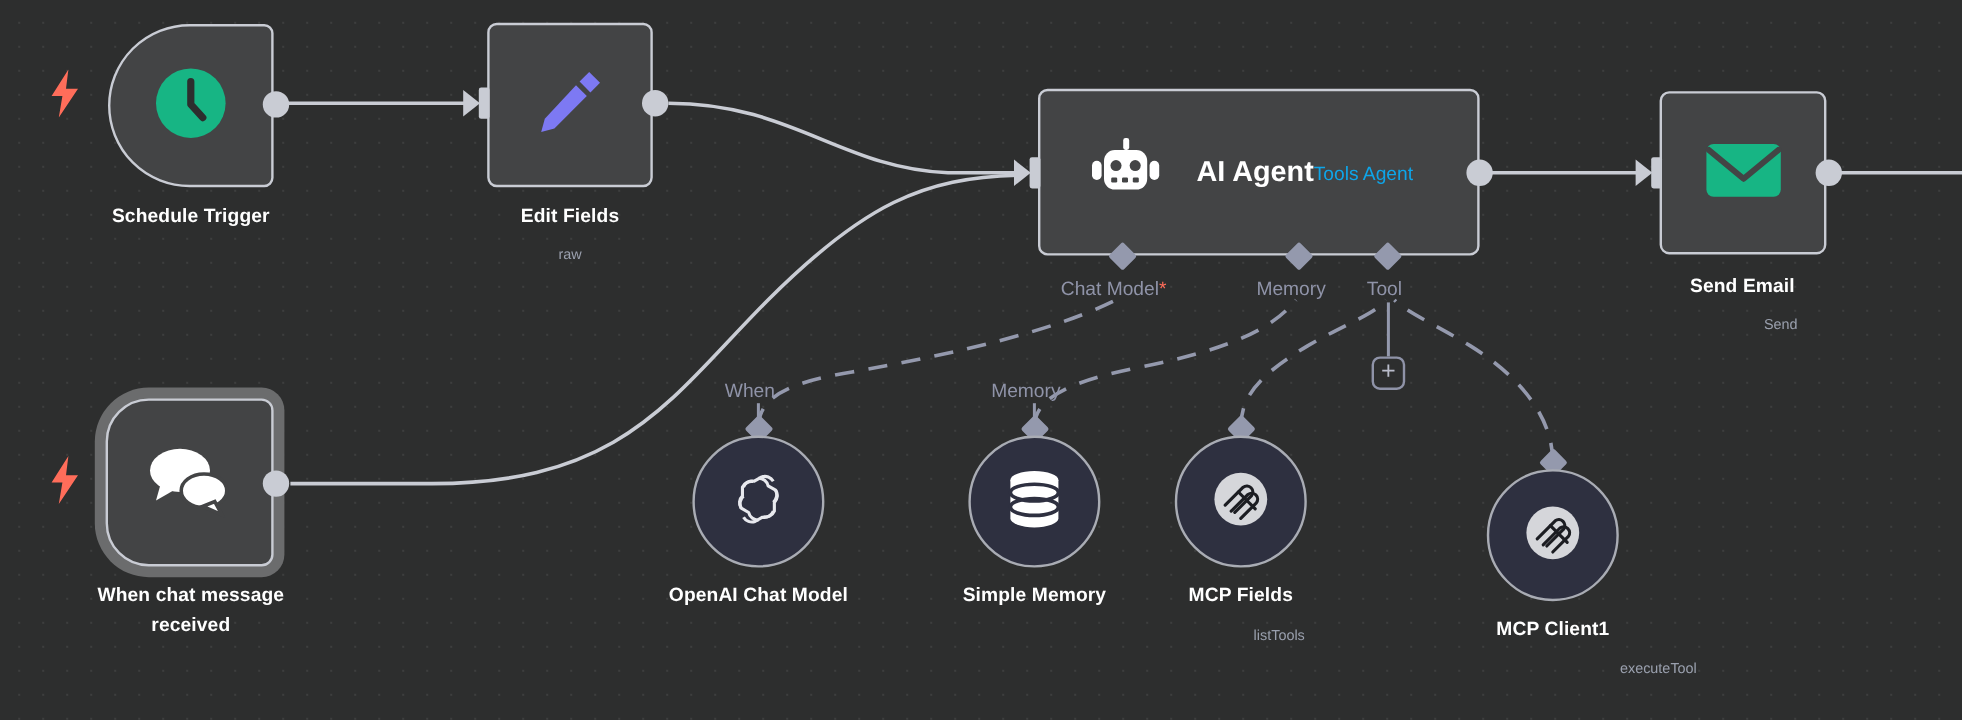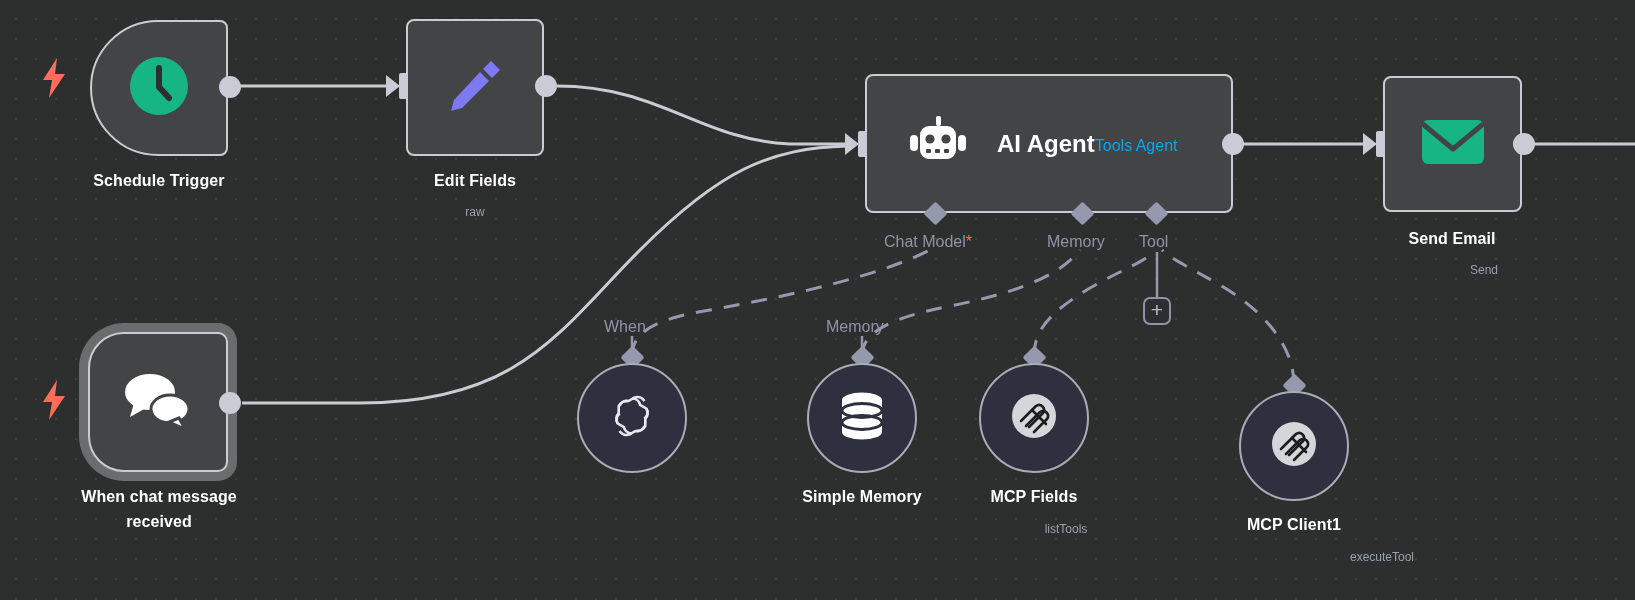--- a/index.html
+++ b/index.html
@@ -276,20 +276,21 @@
           <path d="M26 8.5 a8.2 8.2 0 0 1 8.1 6.4 l6.2 3.6 a8.2 8.2 0 0 1 -1.9 10.1"></path>
           <path d="M40.4 18.5 a8.2 8.2 0 0 1 -1.1 10.3 l0 7.2 a8.2 8.2 0 0 1 -9.1 4.7"></path>
           <path d="M38.5 36 a8.2 8.2 0 0 1 -9.1 5 l-6.2 3.6 a8.2 8.2 0 0 1 -9.6 -3.6"></path>
           <path d="M26 43.5 a8.2 8.2 0 0 1 -8.1 -6.4 l-6.2 -3.6 a8.2 8.2 0 0 1 1.9 -10.1"></path>
           <path d="M11.6 33.5 a8.2 8.2 0 0 1 1.1 -10.3 l0 -7.2 a8.2 8.2 0 0 1 9.1 -4.7"></path>
           <path d="M13.5 16 a8.2 8.2 0 0 1 9.1 -5 l6.2 -3.6 a8.2 8.2 0 0 1 9.6 3.6"></path>
         </g>
       </svg>
     </span>
   </div>
+  <div class="node-label" style="left:512px; top:484px; width:240px;">OpenAI Chat Model</div>
 
   <div class="port-label" style="left:826px; top:317px;"><span>Memory</span></div>
   <div class="diamond" style="left:854px; top:349px;"></div>
   <div class="subnode" style="left:807px; top:363px; width:110px; height:110px;">
     <span class="ico">
       <svg width="48" height="50" viewBox="0 0 48 50">
         <ellipse cx="24" cy="9" rx="20" ry="7.5" fill="#ffffff"></ellipse>
         <path d="M4 9 v10 a20 7.5 0 0 0 40 0 V9 Z" fill="#ffffff"></path>
         <path d="M4 21 v10 a20 7.5 0 0 0 40 0 V21 Z" fill="#ffffff"></path>
         <path d="M4 33 v8 a20 7.5 0 0 0 40 0 V33 Z" fill="#ffffff"></path>

